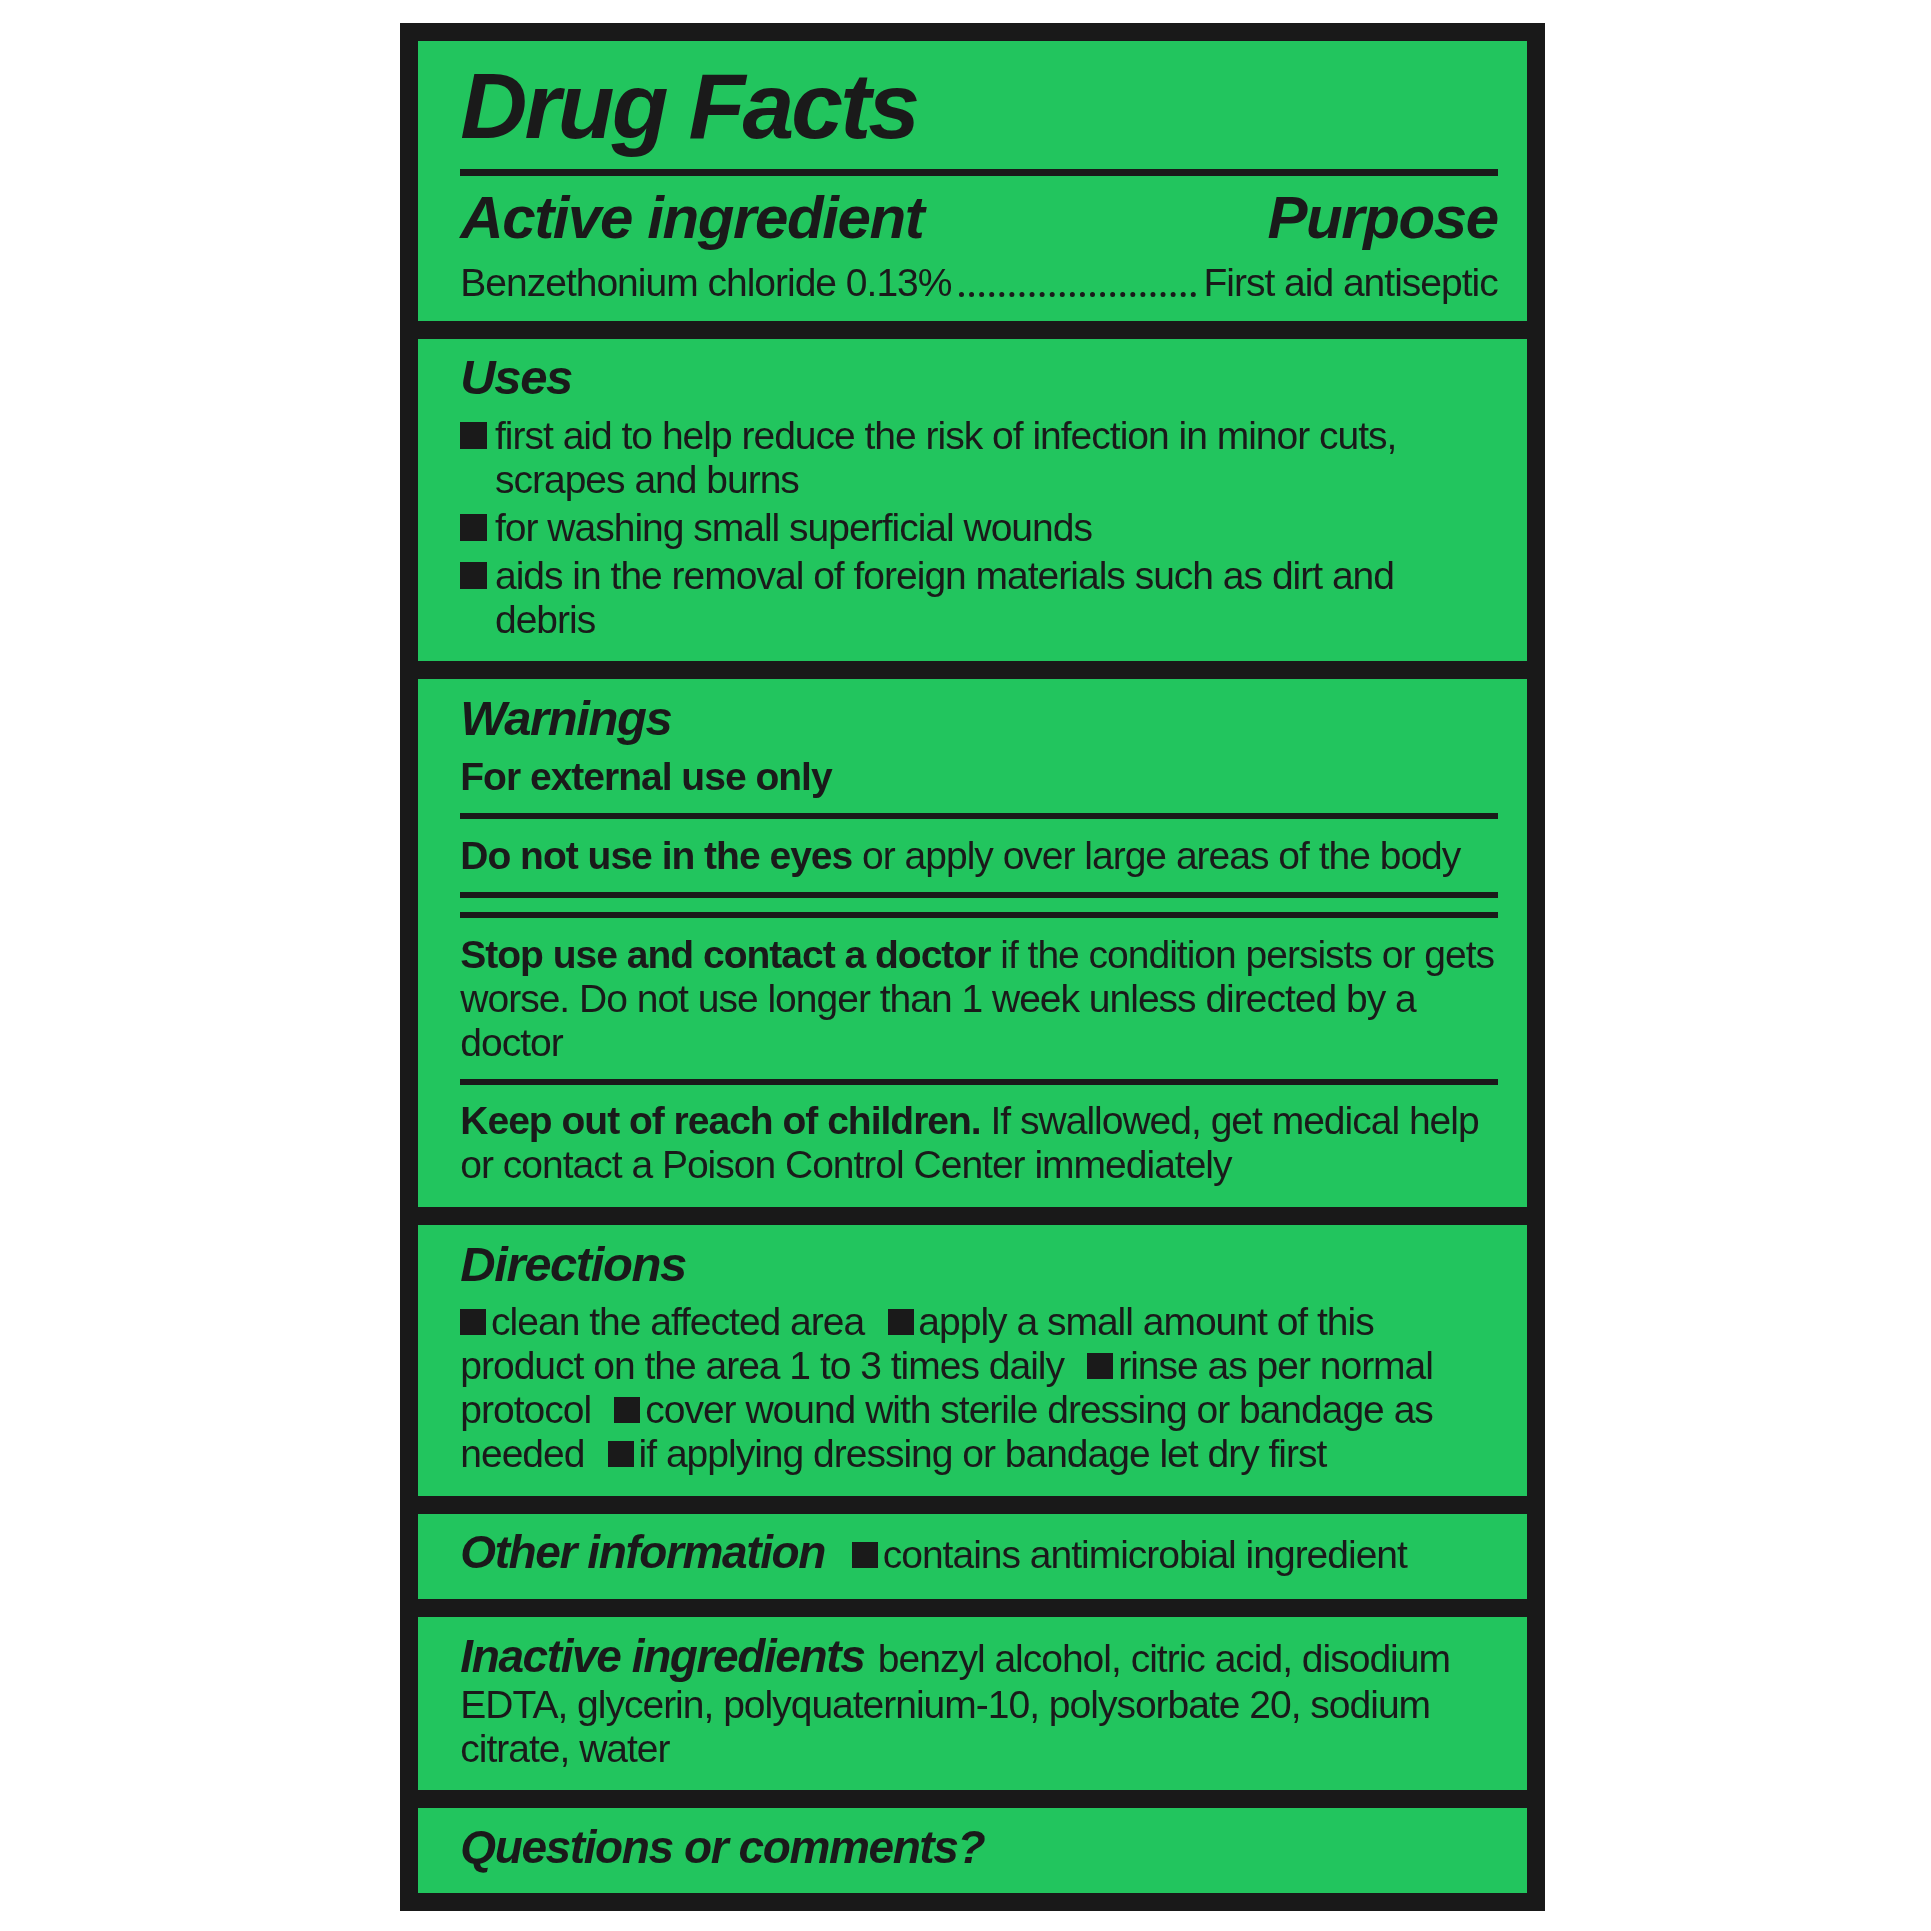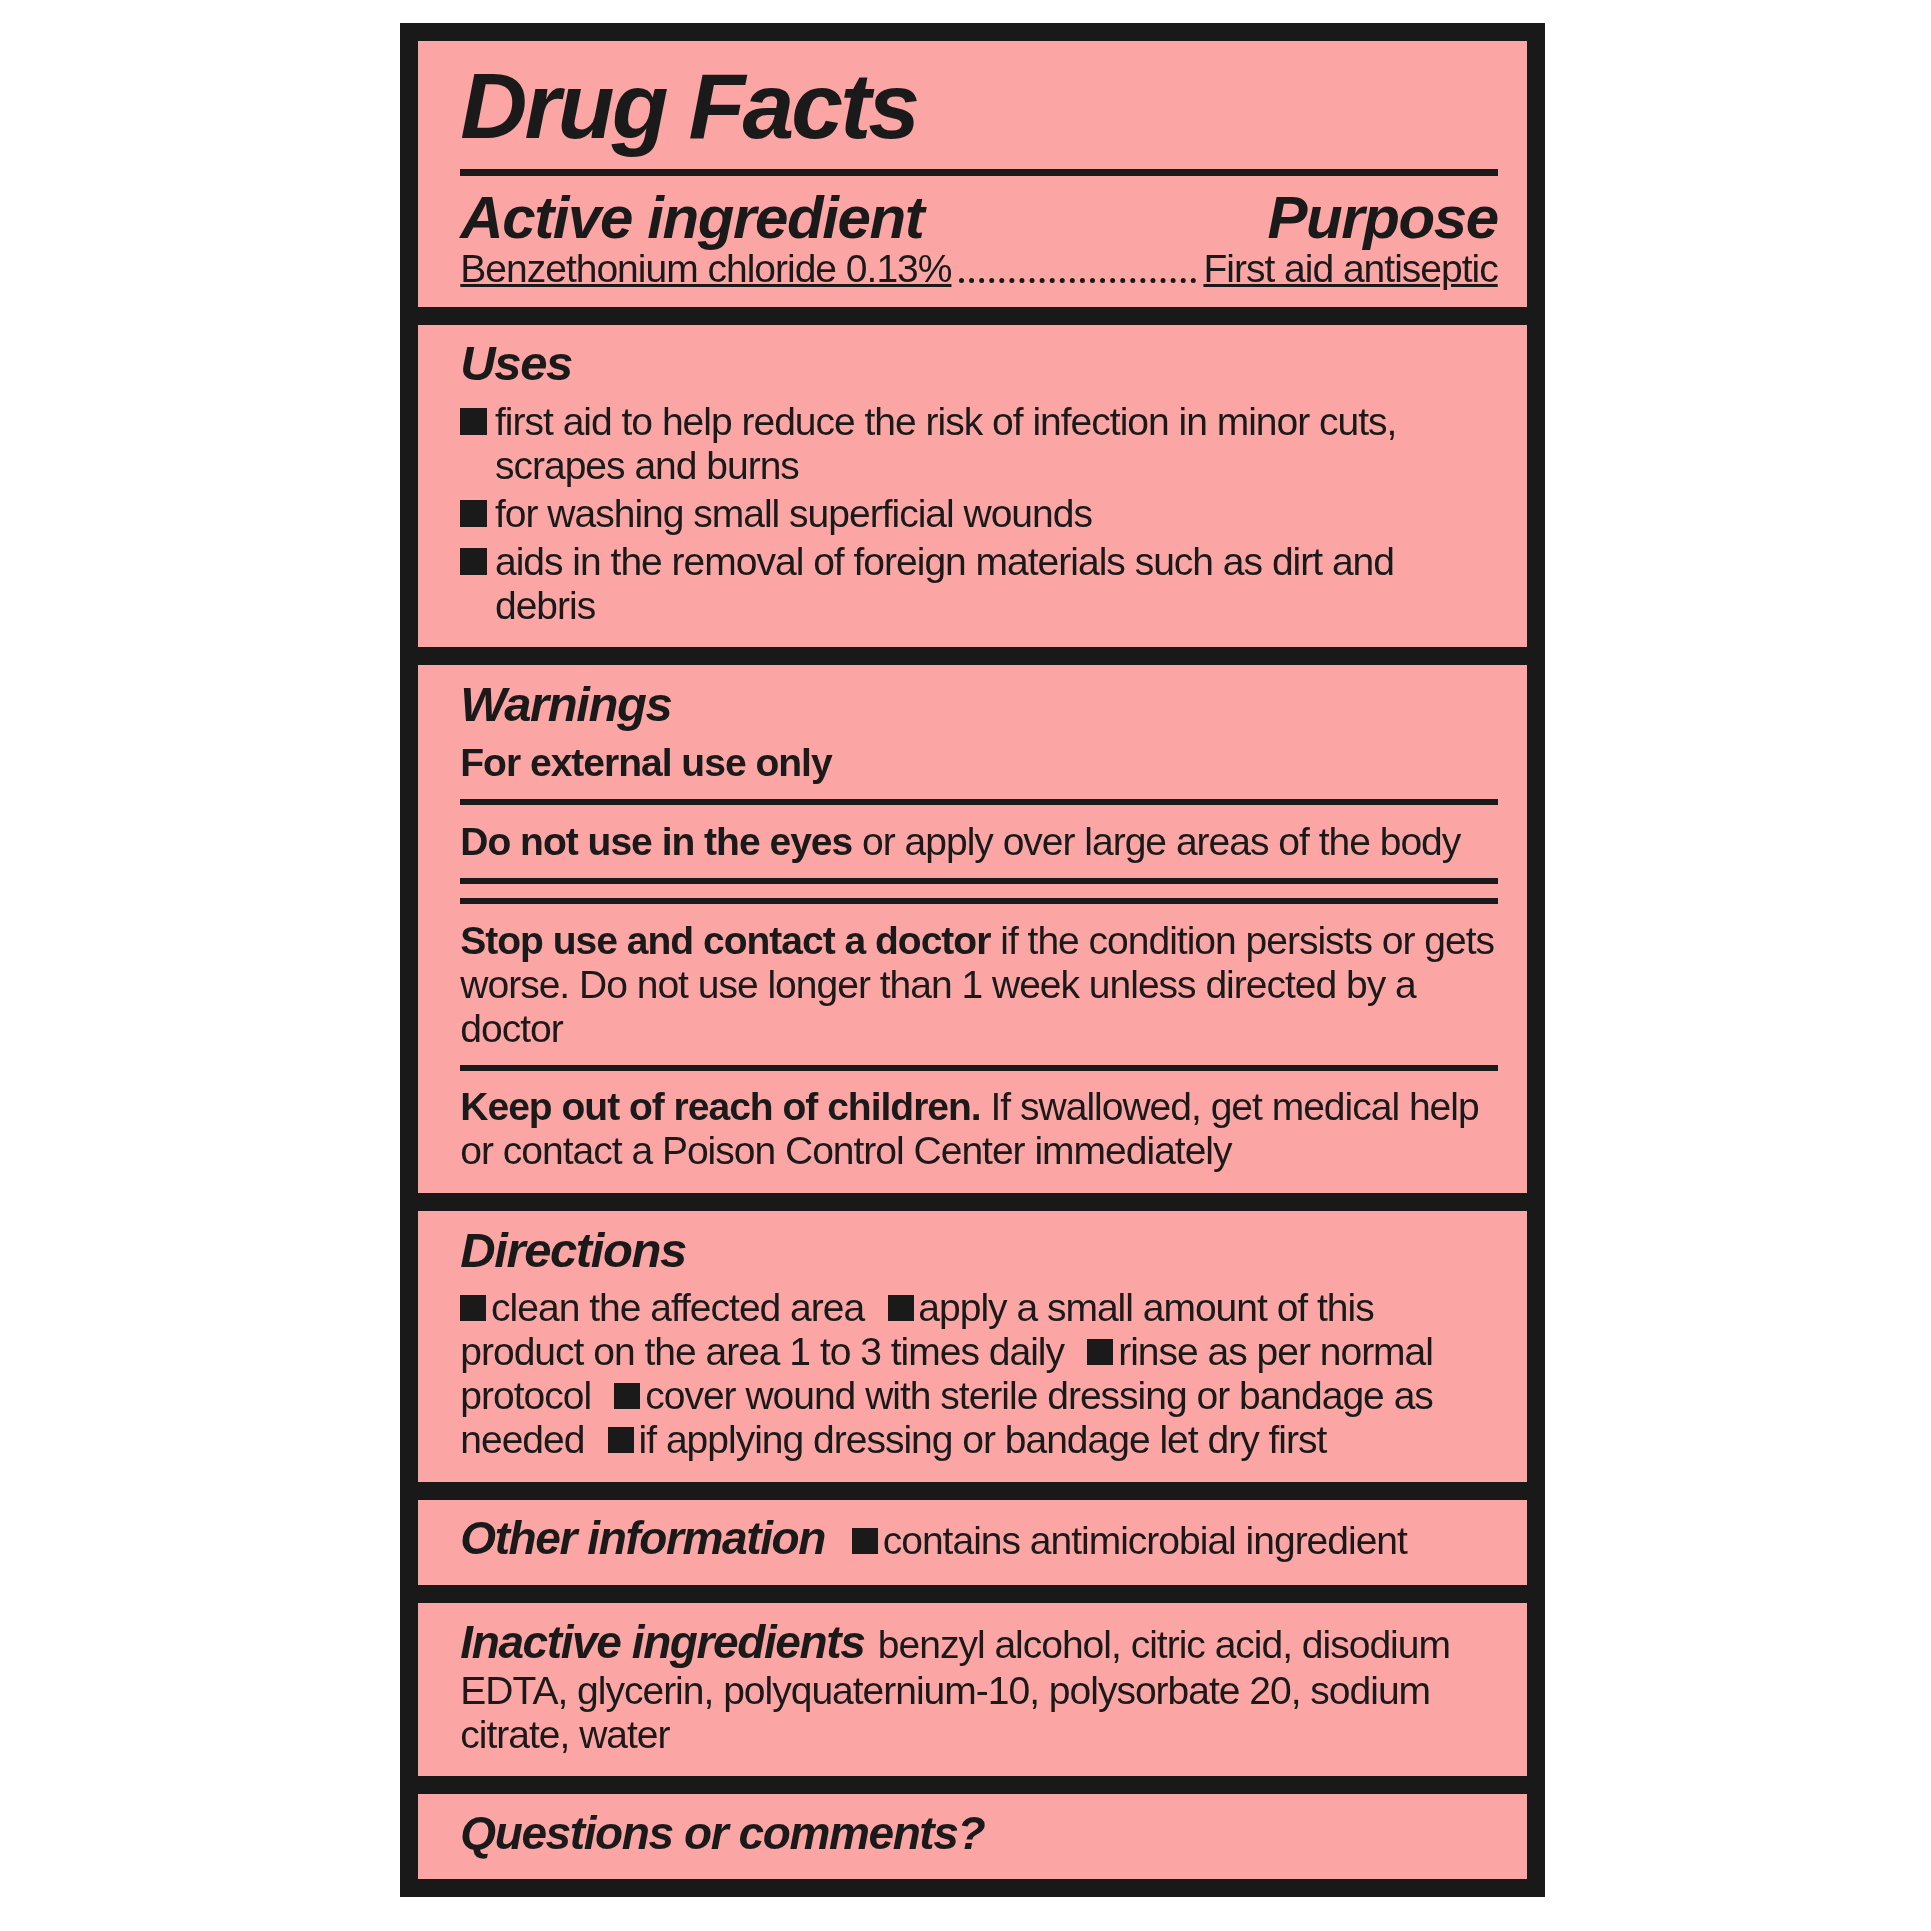--- a/index.html
+++ b/index.html
@@ -10,40 +10,40 @@
   }
   .label{
     box-sizing:border-box;
     width:1145px;
     margin:23px 0 0 400px;
     background:#191919;
     padding:18.3px;
     display:flex;flex-direction:column;gap:18.3px;
   }
   .sec{
-    background:#fca5a5;
+    background:#22c55e;
     padding:11.6px 29px 15.4px 42px;
     font-size:39px;line-height:44px;letter-spacing:-1px;
   }
   .title{
     font-size:93px;line-height:1.02;font-weight:bold;font-style:italic;
     letter-spacing:-2.9px;margin:5.8px 0 0 0;
   }
   .title-rule{border:0;height:6.8px;background:#1a1a1a;margin:15.4px 0 17.4px 0;}
   .h2{
     font-size:49px;line-height:54px;font-weight:bold;font-style:italic;
     letter-spacing:-1.4px;margin:0 0 9.7px 0;
   }
   .h-inline{
     font-size:46px;line-height:54px;font-weight:bold;font-style:italic;
     letter-spacing:-1.4px;margin-right:13.5px;
   }
   .ai-row{display:flex;justify-content:space-between;align-items:baseline;
     font-size:60px;font-weight:bold;font-style:italic;letter-spacing:-1.4px;line-height:50px;}
-  .ing-row{display:flex;align-items:flex-start;margin-top:4px;text-decoration:underline;}
+  .ing-row{display:flex;align-items:flex-start;margin-top:18px;}
   .leader{flex:1;align-self:flex-end;margin:0 7.7px 7.7px 7.7px;border-bottom:5.8px dotted #1a1a1a;}
   .bullet{display:flex;margin:1.9px 0 3.9px 0;justify-content:flex-end;}
   .sqb{flex:0 0 auto;width:27px;height:27px;background:#1a1a1a;margin:7.7px 7.7px 0 0;}
   .sqi{display:inline-block;width:26px;height:26px;background:#1a1a1a;margin:0 4.8px 0 13.5px;}
   .sqi.first{margin-left:0;}
   .ml{white-space:pre-line;}
   p{margin:0 0 3.9px 0;}
   .rule{border:0;height:5.8px;background:#1a1a1a;margin:14.5px 0;}
   b{letter-spacing:-1px;}
   .flowtext{letter-spacing:-1px;}

